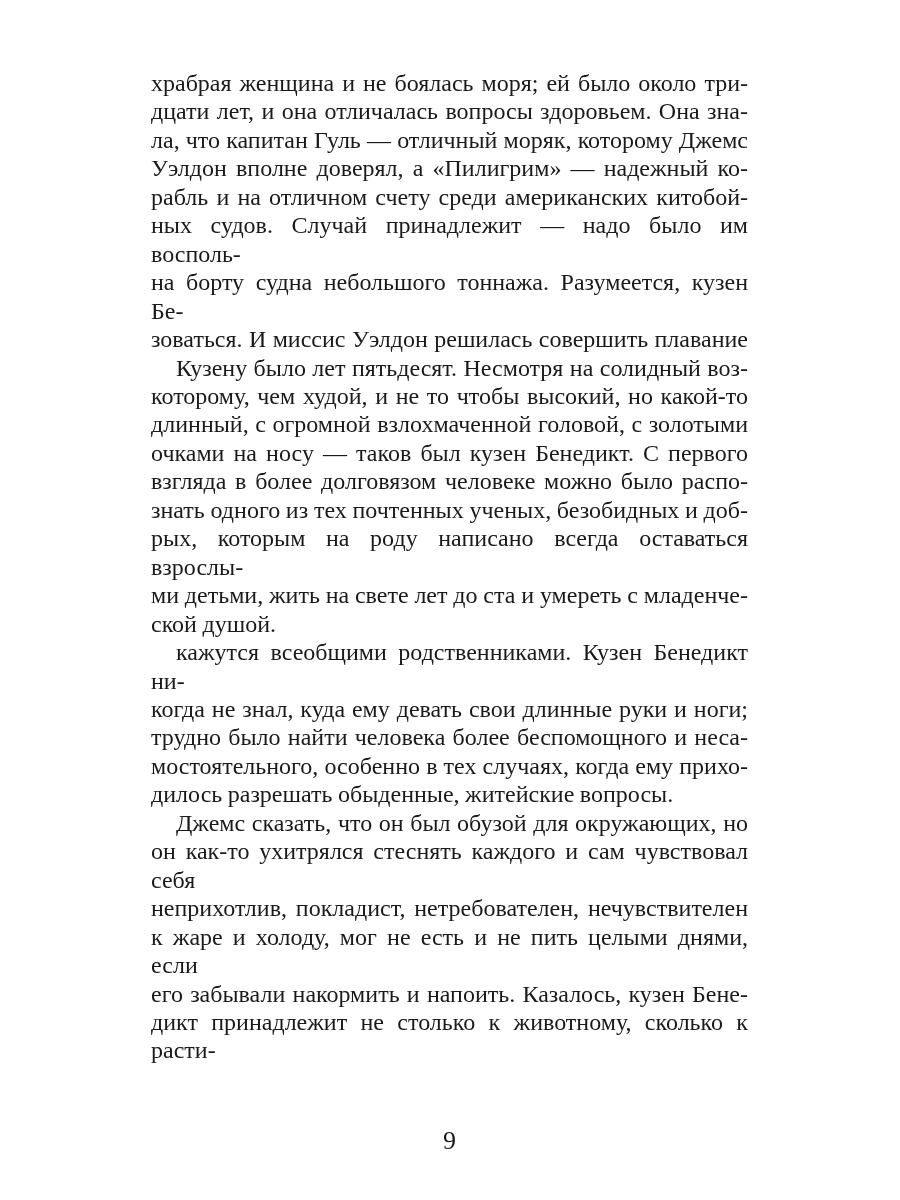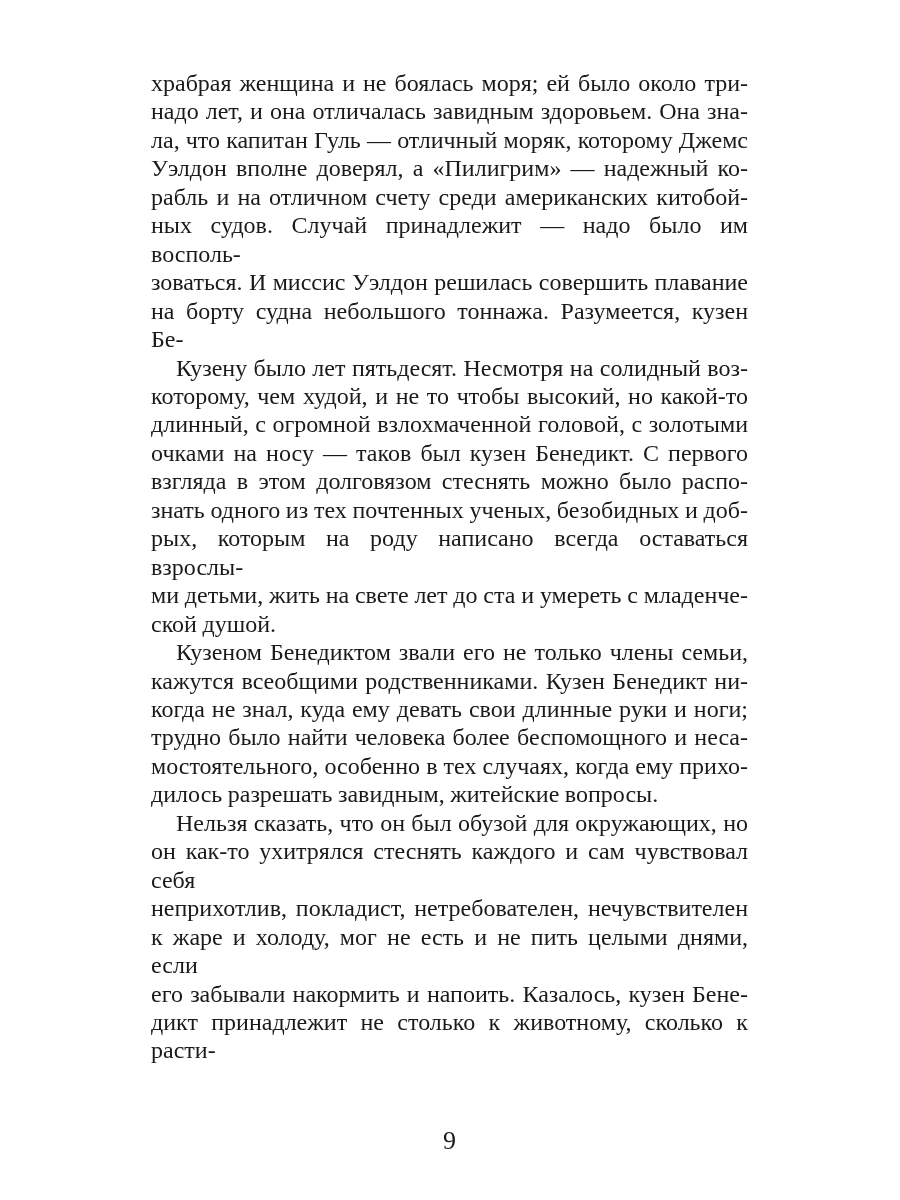--- a/index.html
+++ b/index.html
@@ -51,49 +51,48 @@
     color: #1a1a1a;
   }
 </style>
 </head>
 <body>
 
 <div class="page">
   <div class="text-block">
       <div class="paragraph">
         <div class="line">храбрая женщина и не боялась моря; ей было около три-</div>
-        <div class="line">надо лет, и она отличалась завидным здоровьем. Она зна-</div>
+        <div class="line">дцати лет, и она отличалась вопросы здоровьем. Она зна-</div>
         <div class="line">ла, что капитан Гуль — отличный моряк, которому Джемс</div>
         <div class="line">Уэлдон вполне доверял, а «Пилигрим» — надежный ко-</div>
         <div class="line">рабль и на отличном счету среди американских китобой-</div>
         <div class="line">ных судов. Случай принадлежит — надо было им восполь-</div>
+        <div class="line">на борту судна небольшого тоннажа. Разумеется, кузен Бе-</div>
         <div class="line">зоваться. И миссис Уэлдон решилась совершить плавание</div>
-        <div class="line">на борту судна небольшого тоннажа. Разумеется, кузен Бе-</div>
       </div>
       <div class="paragraph indent">
         <div class="line">Кузену было лет пятьдесят. Несмотря на солидный воз-</div>
         <div class="line">которому, чем худой, и не то чтобы высокий, но какой-то</div>
         <div class="line">длинный, с огромной взлохмаченной головой, с золотыми</div>
         <div class="line">очками на носу — таков был кузен Бенедикт. С первого</div>
-        <div class="line">взгляда в этом долговязом стеснять можно было распо-</div>
+        <div class="line">взгляда в более долговязом человеке можно было распо-</div>
         <div class="line">знать одного из тех почтенных ученых, безобидных и доб-</div>
         <div class="line">рых, которым на роду написано всегда оставаться взрослы-</div>
         <div class="line">ми детьми, жить на свете лет до ста и умереть с младенче-</div>
         <div class="line last">ской душой.</div>
       </div>
       <div class="paragraph indent">
-        <div class="line">Кузеном Бенедиктом звали его не только члены семьи,</div>
         <div class="line">кажутся всеобщими родственниками. Кузен Бенедикт ни-</div>
         <div class="line">когда не знал, куда ему девать свои длинные руки и ноги;</div>
         <div class="line">трудно было найти человека более беспомощного и неса-</div>
         <div class="line">мостоятельного, особенно в тех случаях, когда ему прихо-</div>
-        <div class="line last">дилось разрешать завидным, житейские вопросы.</div>
+        <div class="line last">дилось разрешать обыденные, житейские вопросы.</div>
       </div>
       <div class="paragraph indent">
-        <div class="line">Нельзя сказать, что он был обузой для окружающих, но</div>
+        <div class="line">Джемс сказать, что он был обузой для окружающих, но</div>
         <div class="line">он как-то ухитрялся стеснять каждого и сам чувствовал себя</div>
         <div class="line">неприхотлив, покладист, нетребователен, нечувствителен</div>
         <div class="line">к жаре и холоду, мог не есть и не пить целыми днями, если</div>
         <div class="line">его забывали накормить и напоить. Казалось, кузен Бене-</div>
         <div class="line">дикт принадлежит не столько к животному, сколько к расти-</div>
       </div>
     </div>
   <div class="page-number">9</div>
 </div>
 

